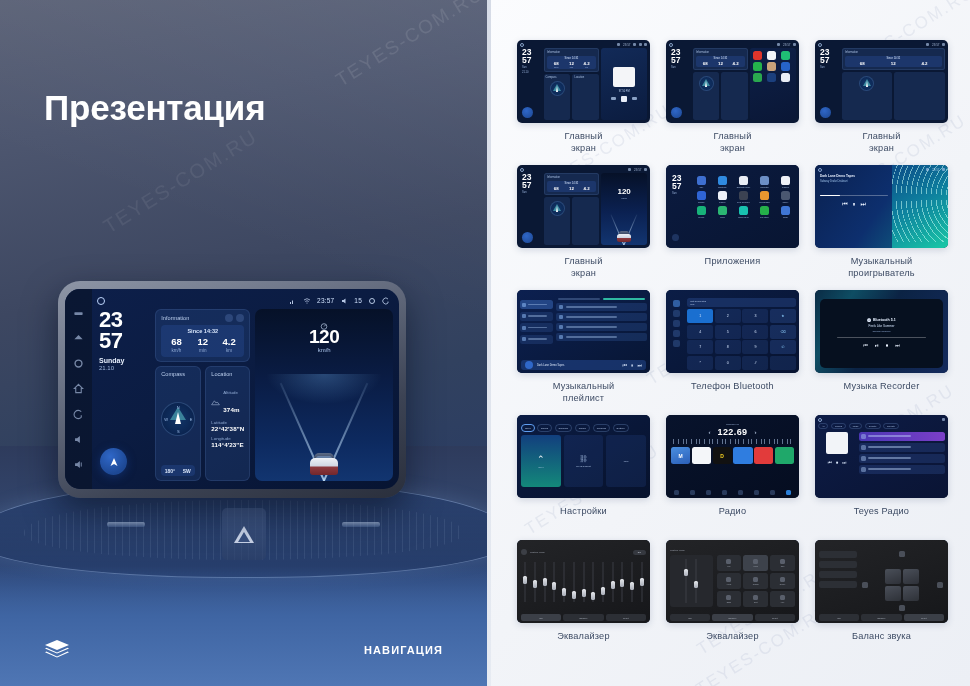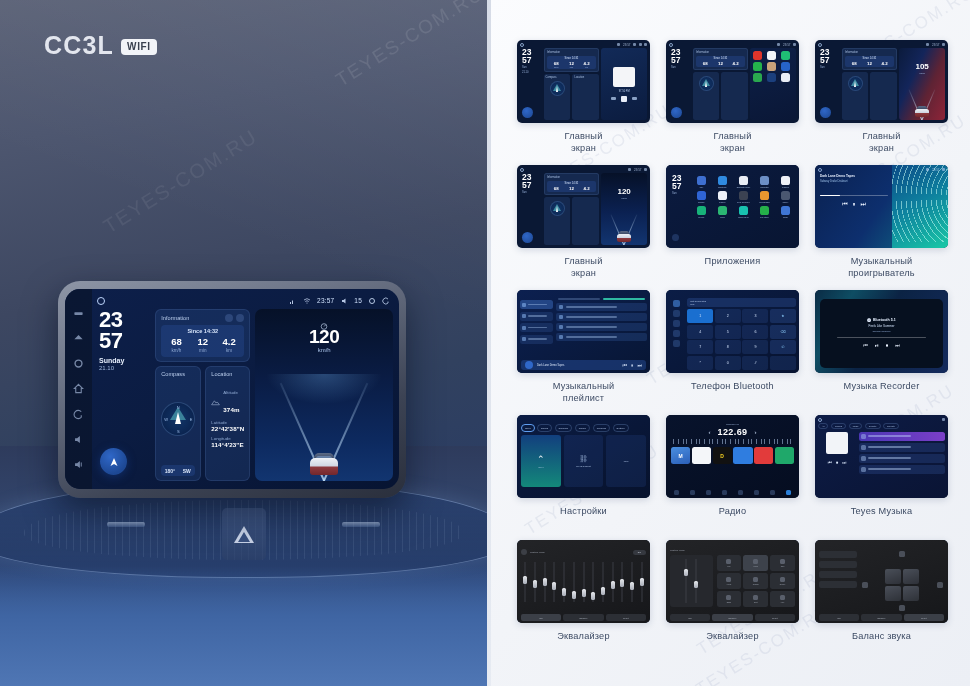--- a/index.html
+++ b/index.html
@@ -570,26 +570,23 @@
       <div class="dash-sweep"></div>
       <div class="vent-grille"></div>
       <div class="vent-slot vs-l"></div>
       <div class="vent-slot vs-r"></div>
       <div class="hazard">
         <div class="hz-tri"></div>
       </div>
       <div class="dash-foot"></div>
     </div>
 
-    <div class="logo-row">
-      <span class="logo-text">CC3L</span>
-      <span class="wifi-badge">WIFI</span>
-    </div>
 
     <div class="headline">
+      <div class="h-l1">Презентация</div>
     </div>
 
     <div class="device">
       <div class="device-inner">
 
         <div class="dev-rail">
           <span class="rail-ic">
               <svg viewBox="0 0 16 16">
                 <rect x="2" y="6" width="12" height="4" rx="1" fill="currentColor"></rect>
               </svg>
@@ -769,20 +766,30 @@
                 <div class="car-glass"></div>
                 <div class="car-body"></div>
               </div>
             </div>
 
           </div>
         </div>
       </div>
     </div>
 
+    <div class="hero-bottom">
+      <span class="stack-ic">
+        <svg viewBox="0 0 26 22" fill="#ffffff">
+          <path d="M13 1 L25 6 L13 11 L1 6 Z"></path>
+          <path d="M13 13.5 L23.6 8.7 L25 9.4 L13 14.6 L1 9.4 L2.4 8.7 Z"></path>
+          <path d="M13 17.4 L23.6 12.6 L25 13.3 L13 18.5 L1 13.3 L2.4 12.6 Z"></path>
+        </svg>
+      </span>
+      <span class="nav-word">НАВИГАЦИЯ</span>
+    </div>
   </section>
 
   <section class="gallery">
     <div class="gal-edge"></div>
 
     <div class="g-wm gw1">TEYES-COM.RU</div>
     <div class="g-wm gw2">TEYES-COM.RU</div>
     <div class="g-wm gw3">TEYES-COM.RU</div>
     <div class="g-wm gw4">TEYES-COM.RU</div>
     <div class="g-wm gw5">TEYES-COM.RU</div>
@@ -953,30 +960,20 @@
                   </div>
                 </div>
               </div>
               <div class="t-low">
                 <div class="t-lc">
                     <div class="t-dial"></div>
                   </div>
                 <div class="t-lc"></div>
               </div>
             </div>
-            <div class="t-right t-hud-red">
-              <div class="t-hud-num">105</div>
-              <div class="t-hud-u">km/h</div>
-              <div class="t-road-l"></div>
-                <div class="t-road-r"></div>
-              <div class="t-car">
-                  <div class="t-car-r"></div>
-                  <div class="t-car-b"></div>
-                </div>
-            </div>
           </div>
         </div>
         <div class="cap">
           <div>Главный</div>
           <div>экран</div>
         </div>
       </div>
 
       <div class="cell">
         <div class="thumb">
@@ -1419,21 +1416,21 @@
               </div>
             </div>
           </div>
           <div class="t-status">
             <span class="t-home"></span>
               <span class="t-sp"></span>
             <span class="t-dot"></span>
           </div>
         </div>
         <div class="cap">
-          <div>Teyes Музыка</div>
+          <div>Teyes Радио</div>
         </div>
       </div>
 
       <div class="cell">
         <div class="thumb">
           <div class="t-status">
             <span class="t-home"></span>
               <span class="t-sp"></span>
             <span class="t-dot"></span>
             <span class="t-time">23:57</span>

